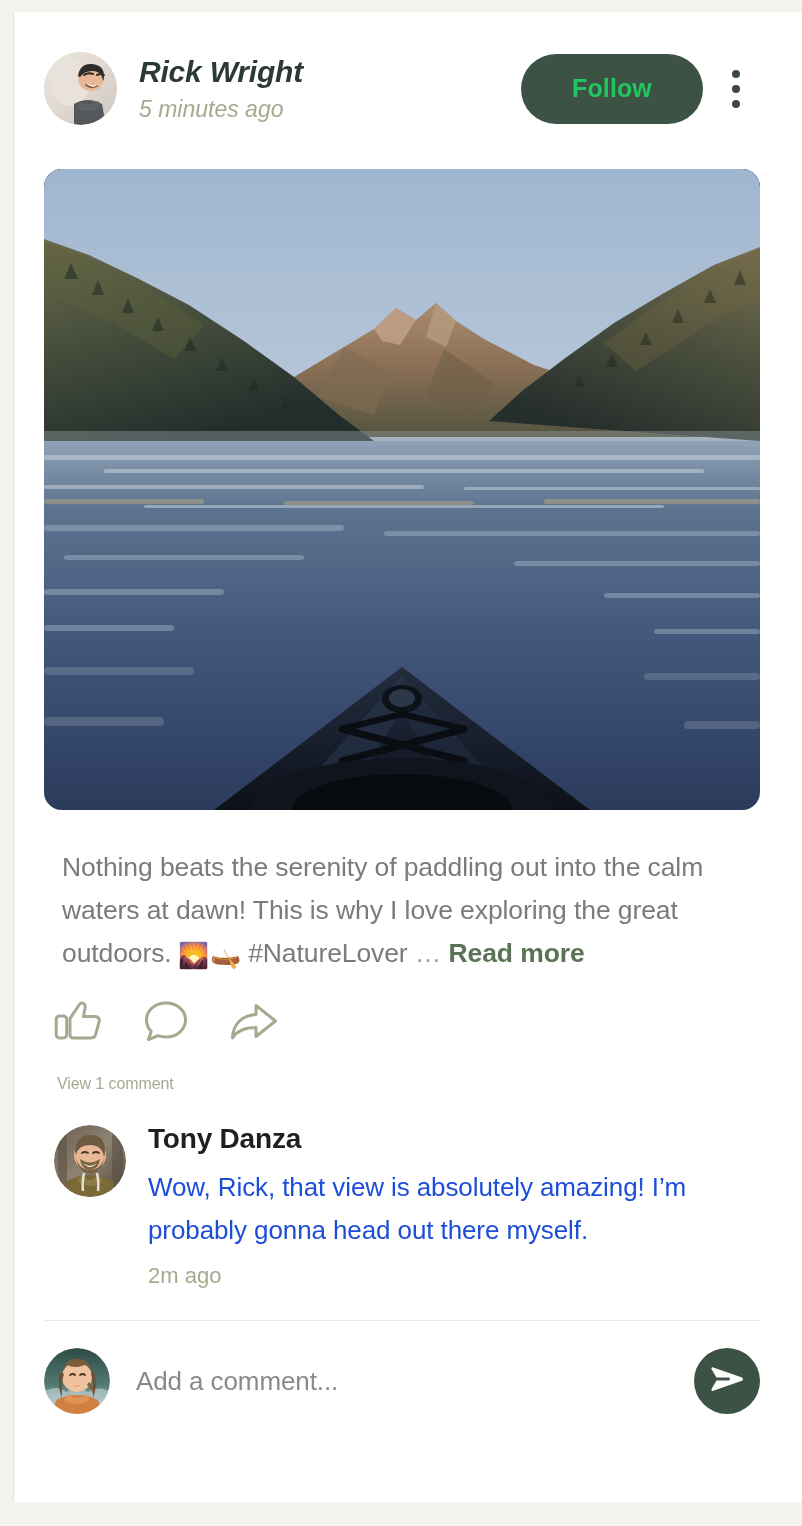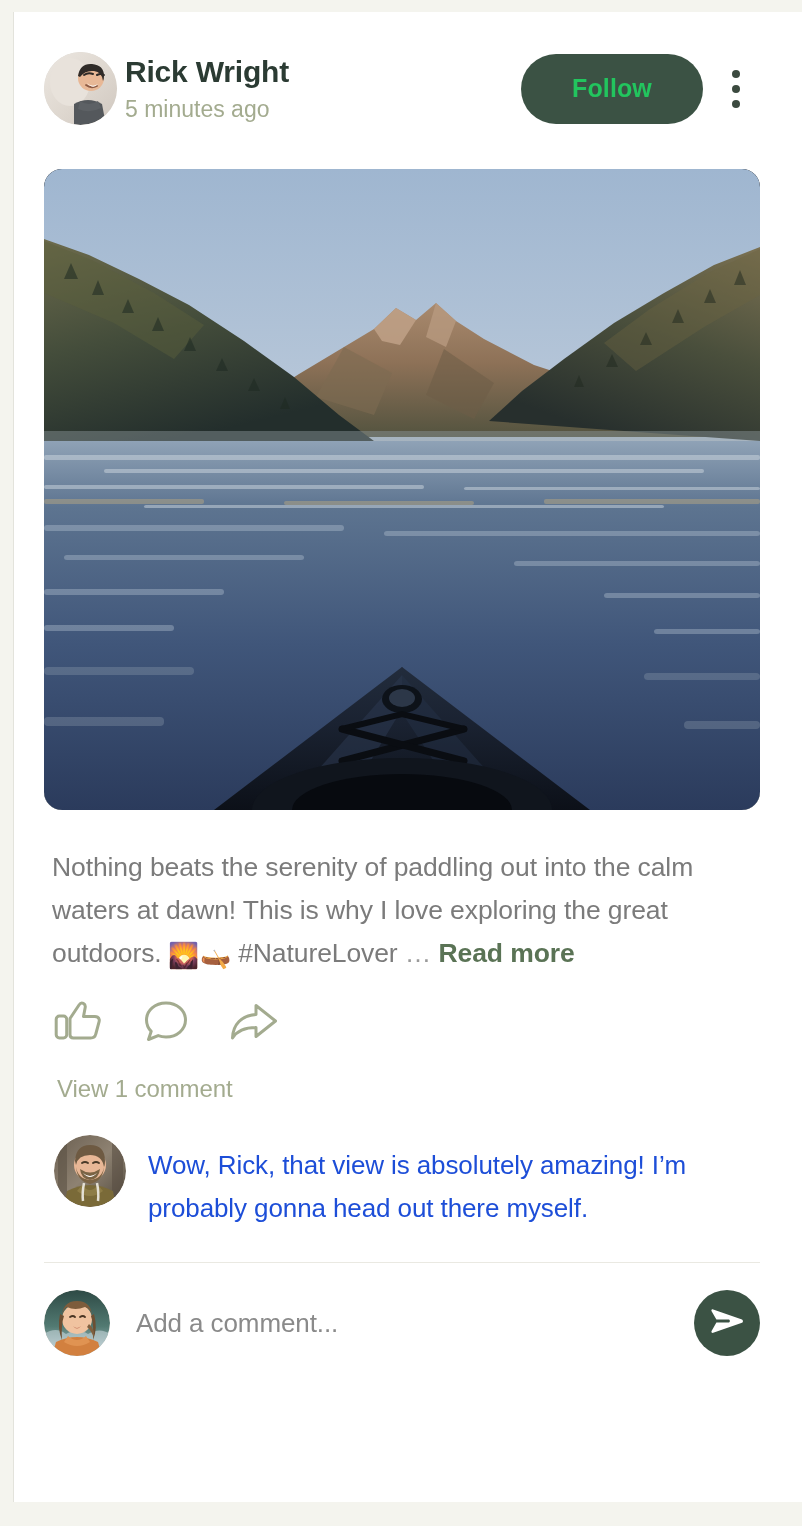--- a/index.html
+++ b/index.html
@@ -47,23 +47,24 @@
     border-radius: 50%;
     overflow: hidden;
     flex: none;
     position: relative;
     background: #ded9d2;
   }
   .avatar.author { width: 73px; height: 73px; }
   .avatar svg { display: block; width: 100%; height: 100%; }
 
   .header-names {
-    margin-left: 8px;
+    margin-left: 22px;
     flex: 1 1 auto;
     min-width: 0;
+    font-style: italic;
   }
 
   .author-name {
     font-size: 30px;
     font-weight: bold;
     color: #2b3b33;
     letter-spacing: -0.2px;
     line-height: 1.1;
   }
 
@@ -118,21 +119,21 @@
     height: 641px;
     border-radius: 18px;
     overflow: hidden;
     position: relative;
     background: #1b2733;
   }
   .post-photo svg { display: block; width: 100%; height: 100%; }
 
   
   .caption {
-    margin: 36px 30px 0 38px;
+    margin: 36px 30px 0 48px;
     width: 724px;
     font-size: 26.5px;
     line-height: 43px;
     color: #7b7b7b;
     letter-spacing: -0.1px;
   }
   .caption .emoji {
     font-size: 25px;
     vertical-align: -2px;
   }
@@ -166,21 +167,21 @@
   
   .likes-count {
     margin: 28px 0 0 43px;
     font-size: 27px;
     color: #2f3b34;
     letter-spacing: -0.1px;
   }
 
   .view-comments {
     margin: 28px 0 0 43px;
-    font-size: 24px;
+    font-size: 16px;
     color: #a3ab8f;
     cursor: pointer;
     display: inline-block;
     letter-spacing: -0.1px;
   }
 
   
   .comment {
     display: flex;
     margin: 30px 43px 0 40px;
@@ -502,21 +503,23 @@
             <path d="M22 32 q1 14 14 17 q13 -3 14 -17 q-2 12 -14 13 q-12 -1 -14 -13 Z" fill="#7b6444"></path>
             <path d="M26 34 q10 7 20 0 q-1 10 -10 11 q-9 -1 -10 -11 Z" fill="#7b6444"></path>
             <path d="M28 28 q3 -2 6 0" stroke="#4a3a28" stroke-width="2" fill="none" stroke-linecap="round"></path>
             <path d="M39 28 q3 -2 6 0" stroke="#4a3a28" stroke-width="2" fill="none" stroke-linecap="round"></path>
             <path d="M29 38 q7 6 14 0 q-7 8 -14 0 Z" fill="#ffffff"></path>
           </g>
         </svg>
       </div>
 
       <div class="comment-body">
+        <div class="comment-author">Tony Danza</div>
         <div class="comment-text">Wow, Rick, that view is absolutely amazing! I’m probably gonna head out there myself.</div>
+        <div class="comment-time">2m ago</div>
       </div>
     </div>
 
     <div class="divider"></div>
 
     <div class="composer">
 
       <div class="avatar me">
         <svg viewBox="0 0 66 66" xmlns="http://www.w3.org/2000/svg" aria-hidden="true">
           <defs>

